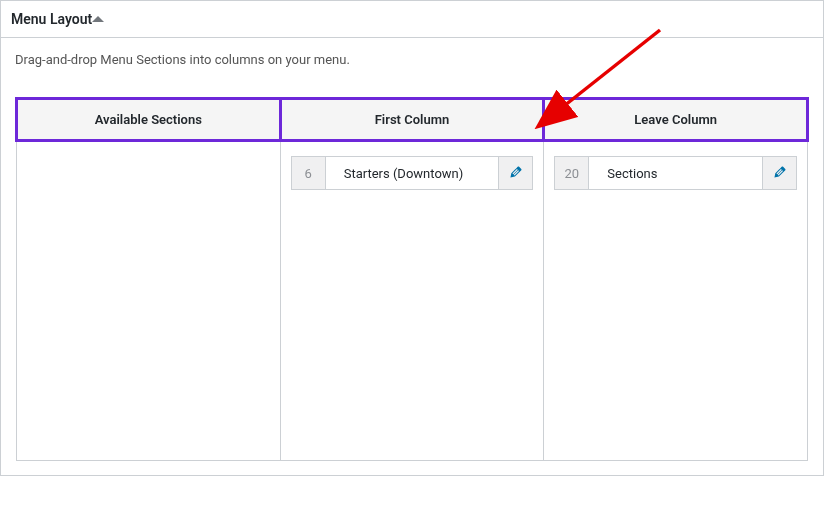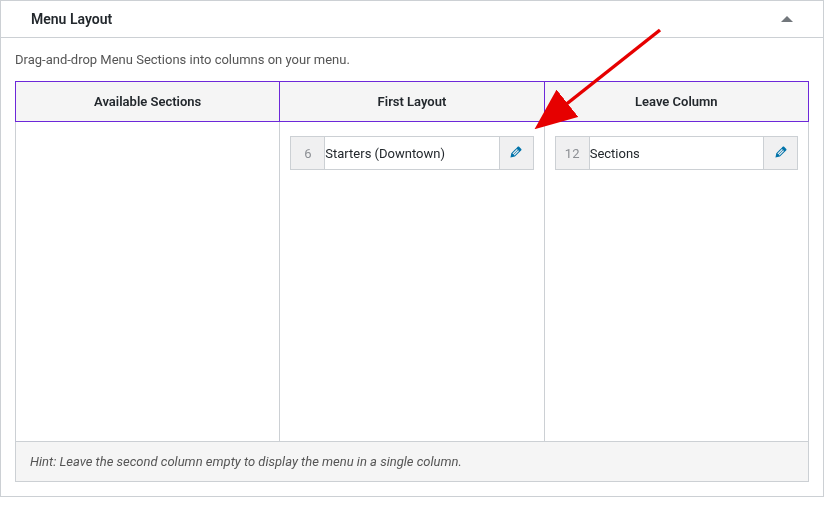--- a/index.html
+++ b/index.html
@@ -12,52 +12,51 @@
       height: 510px;
       padding: 0;
     }
     .panel {
       border: 1px solid #ccd0d4;
       margin: 0;
       background: #fff;
     }
     .panel-header {
       display: flex;
-      justify-content: space-between;
       align-items: center;
-      padding: 10px 30px;
+      padding: 10px 10px;
       border-bottom: 1px solid #ccd0d4;
     }
     .panel-title {
       font-size: 14px;
       font-weight: 600;
       color: #23282d;
     }
     .collapse-toggle {
       width: 0;
       height: 0;
       border-left: 6px solid transparent;
       border-right: 6px solid transparent;
       border-bottom: 6px solid #72777c;
       cursor: pointer;
     }
     .panel-body {
       padding: 14px;
     }
     .instructions {
       color: #555;
-      margin-bottom: 14px;
+      margin-bottom: 30px;
     }
     .layout-table {
       width: 100%;
       border-collapse: collapse;
       table-layout: fixed;
     }
     .layout-table th {
-      border: 1px solid #6d28d9;
+      border: 3px solid #6d28d9;
       background: #f5f5f5;
       padding: 12px 10px;
       font-weight: 600;
       font-size: 13px;
       text-align: center;
     }
     .layout-table td {
       border: 1px solid #ccd0d4;
       vertical-align: top;
       padding: 14px 10px;
@@ -79,21 +78,21 @@
       justify-content: center;
       background: #f0f0f1;
       color: #8c8f94;
       border-right: 1px solid #ccd0d4;
       font-size: 13px;
     }
     .section-label {
       flex: 1;
       display: flex;
       align-items: center;
-      padding: 0 0;
+      padding: 0 18px;
       color: #23282d;
     }
     .section-edit {
       width: 34px;
       display: flex;
       align-items: center;
       justify-content: center;
       background: #f0f0f1;
       border-left: 1px solid #ccd0d4;
       cursor: pointer;
@@ -126,21 +125,21 @@
     <div class="panel-title">Menu Layout</div>
     <div class="collapse-toggle"></div>
   </div>
   <div class="panel-body">
     <p class="instructions">Drag-and-drop Menu Sections into columns on your menu.</p>
 
     <table class="layout-table">
       <thead>
         <tr>
           <th>Available Sections</th>
-          <th>First Layout</th>
+          <th>First Column</th>
           <th>Leave Column</th>
         </tr>
       </thead>
       <tbody>
         <tr>
           <td></td>
           <td>
             <div class="section-item">
               <div class="section-count">6</div>
               <div class="section-label">Starters (Downtown)</div>
@@ -148,34 +147,31 @@
                 <span>
                   <svg viewBox="0 0 20 20">
                       <path d="M13.89 3.39l2.71 2.72c.46.46.42 1.24.03 1.64l-8.01 8.02-5.56 1.16 1.16-5.58s7.6-7.63 7.99-8.03c.39-.39 1.22-.39 1.68.07zm-2.73 2.79l-5.59 5.61 1.11 1.11 5.54-5.65-1.06-1.07zm-2.97 8.23l5.58-5.6-1.07-1.08-5.59 5.6 1.08 1.08z"></path>
                     </svg>
                 </span>
               </div>
             </div>
           </td>
           <td>
             <div class="section-item">
-              <div class="section-count">12</div>
+              <div class="section-count">20</div>
               <div class="section-label">Sections</div>
               <div class="section-edit">
                 <span>
                   <svg viewBox="0 0 20 20">
                       <path d="M13.89 3.39l2.71 2.72c.46.46.42 1.24.03 1.64l-8.01 8.02-5.56 1.16 1.16-5.58s7.6-7.63 7.99-8.03c.39-.39 1.22-.39 1.68.07zm-2.73 2.79l-5.59 5.61 1.11 1.11 5.54-5.65-1.06-1.07zm-2.97 8.23l5.58-5.6-1.07-1.08-5.59 5.6 1.08 1.08z"></path>
                     </svg>
                 </span>
               </div>
             </div>
           </td>
-        </tr>
-        <tr class="hint-row">
-          <td colspan="3">Hint: Leave the second column empty to display the menu in a single column.</td>
         </tr>
       </tbody>
     </table>
   </div>
 </div>
 
 <svg class="arrow-overlay" width="824" height="510">
   <defs>
     <marker id="arrowhead" markerWidth="12" markerHeight="10" refX="10" refY="5" orient="auto">
       <polygon points="0 0, 12 5, 0 10" fill="#e60000"></polygon>

